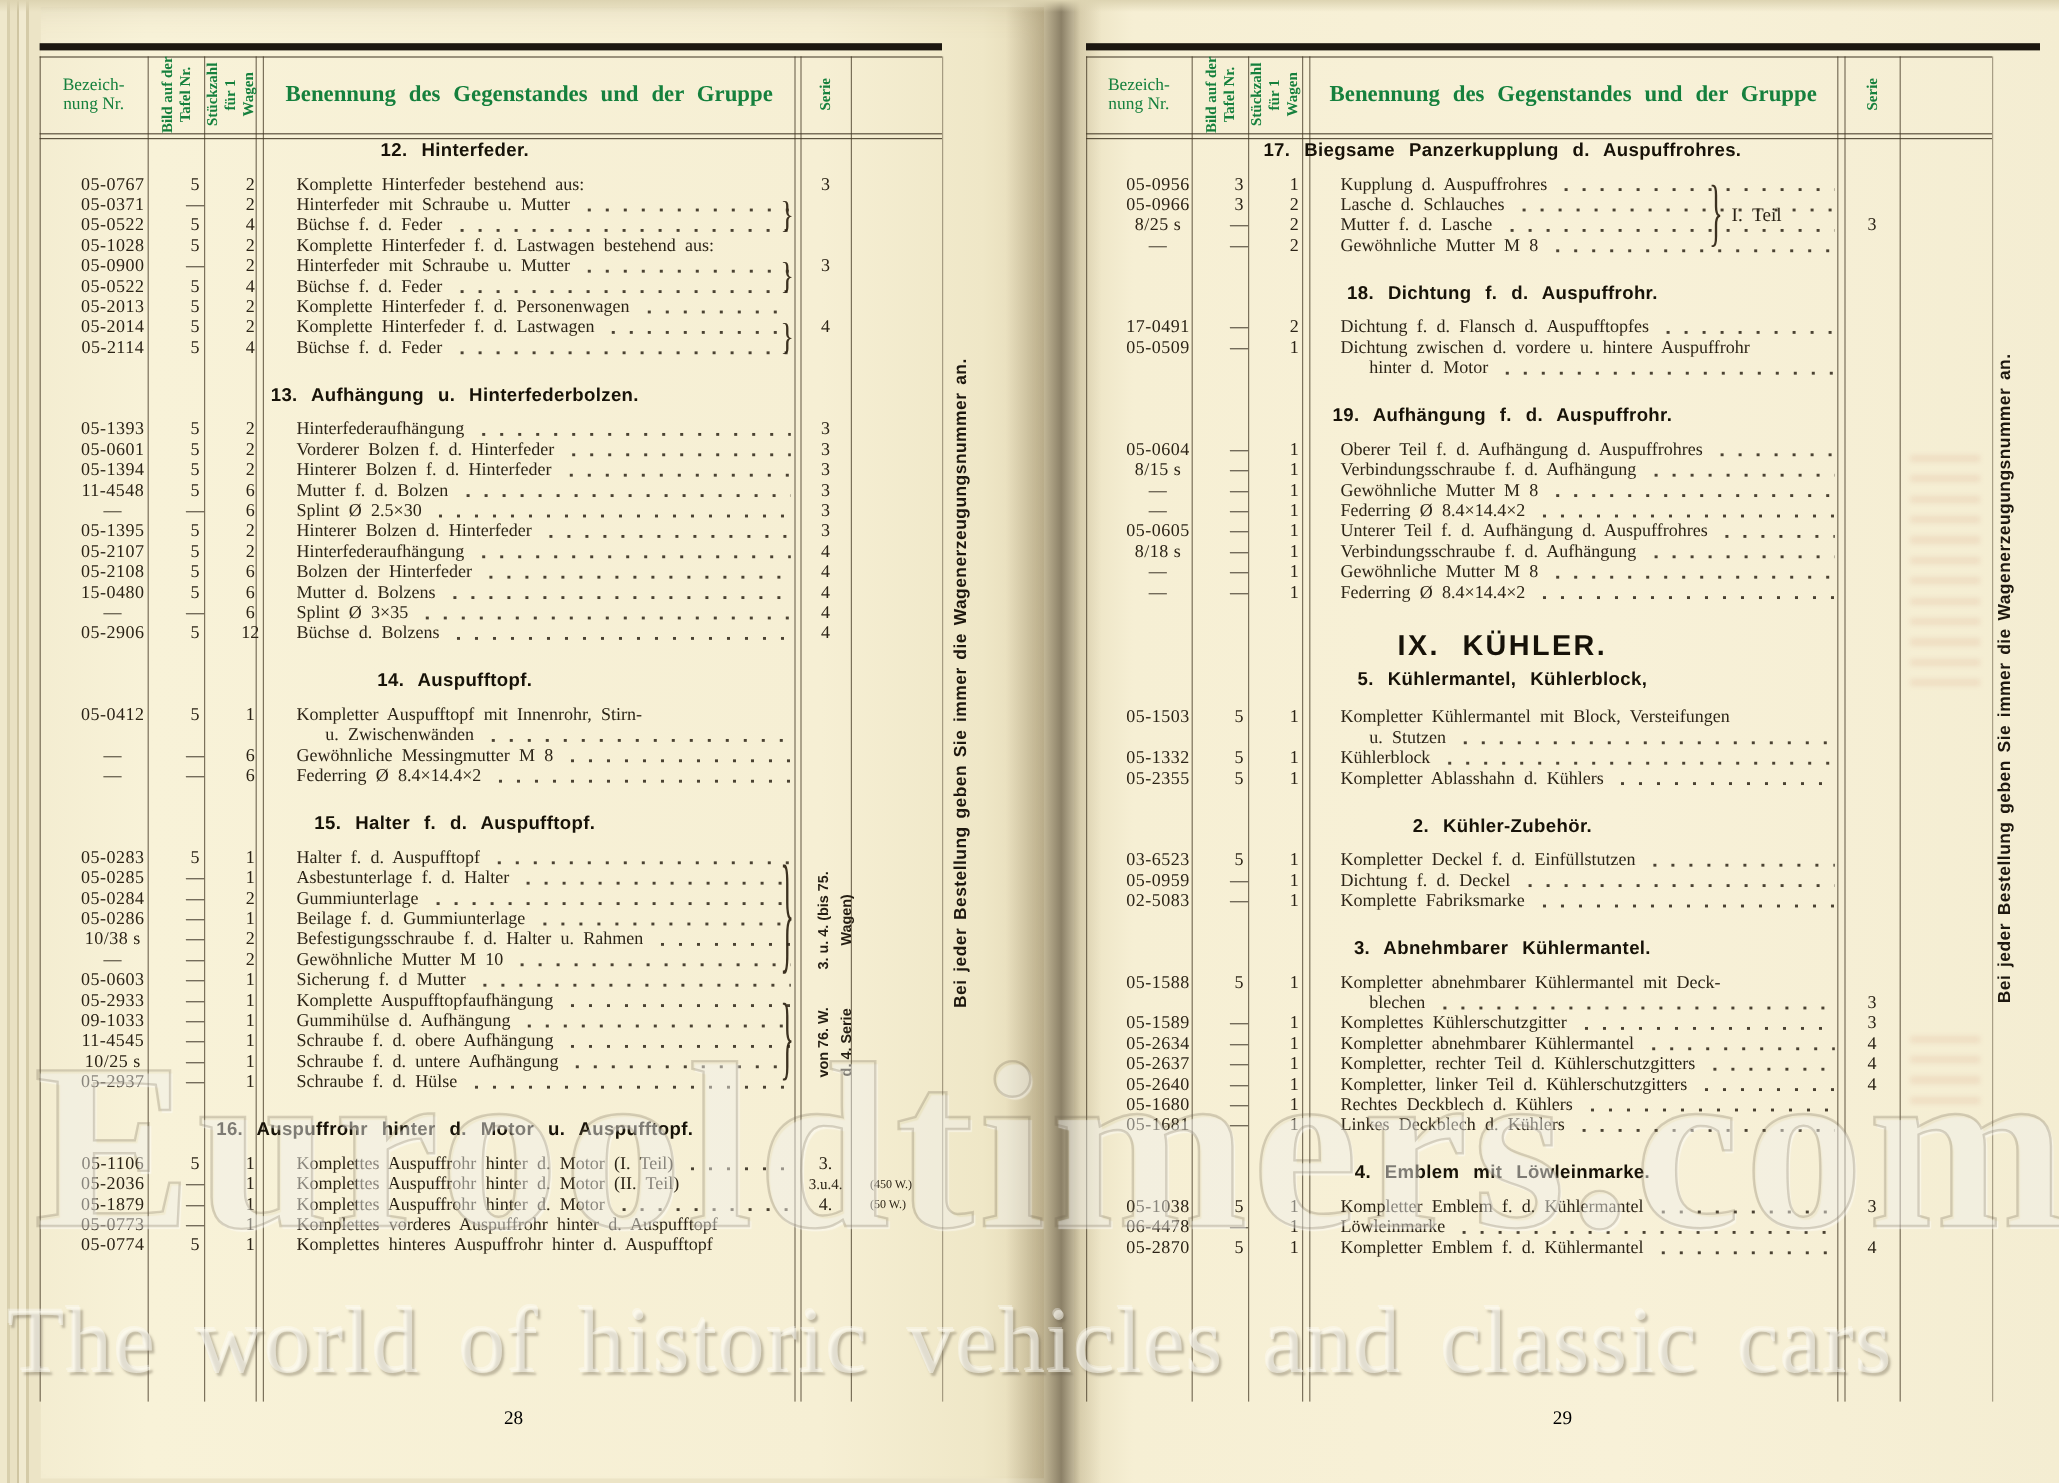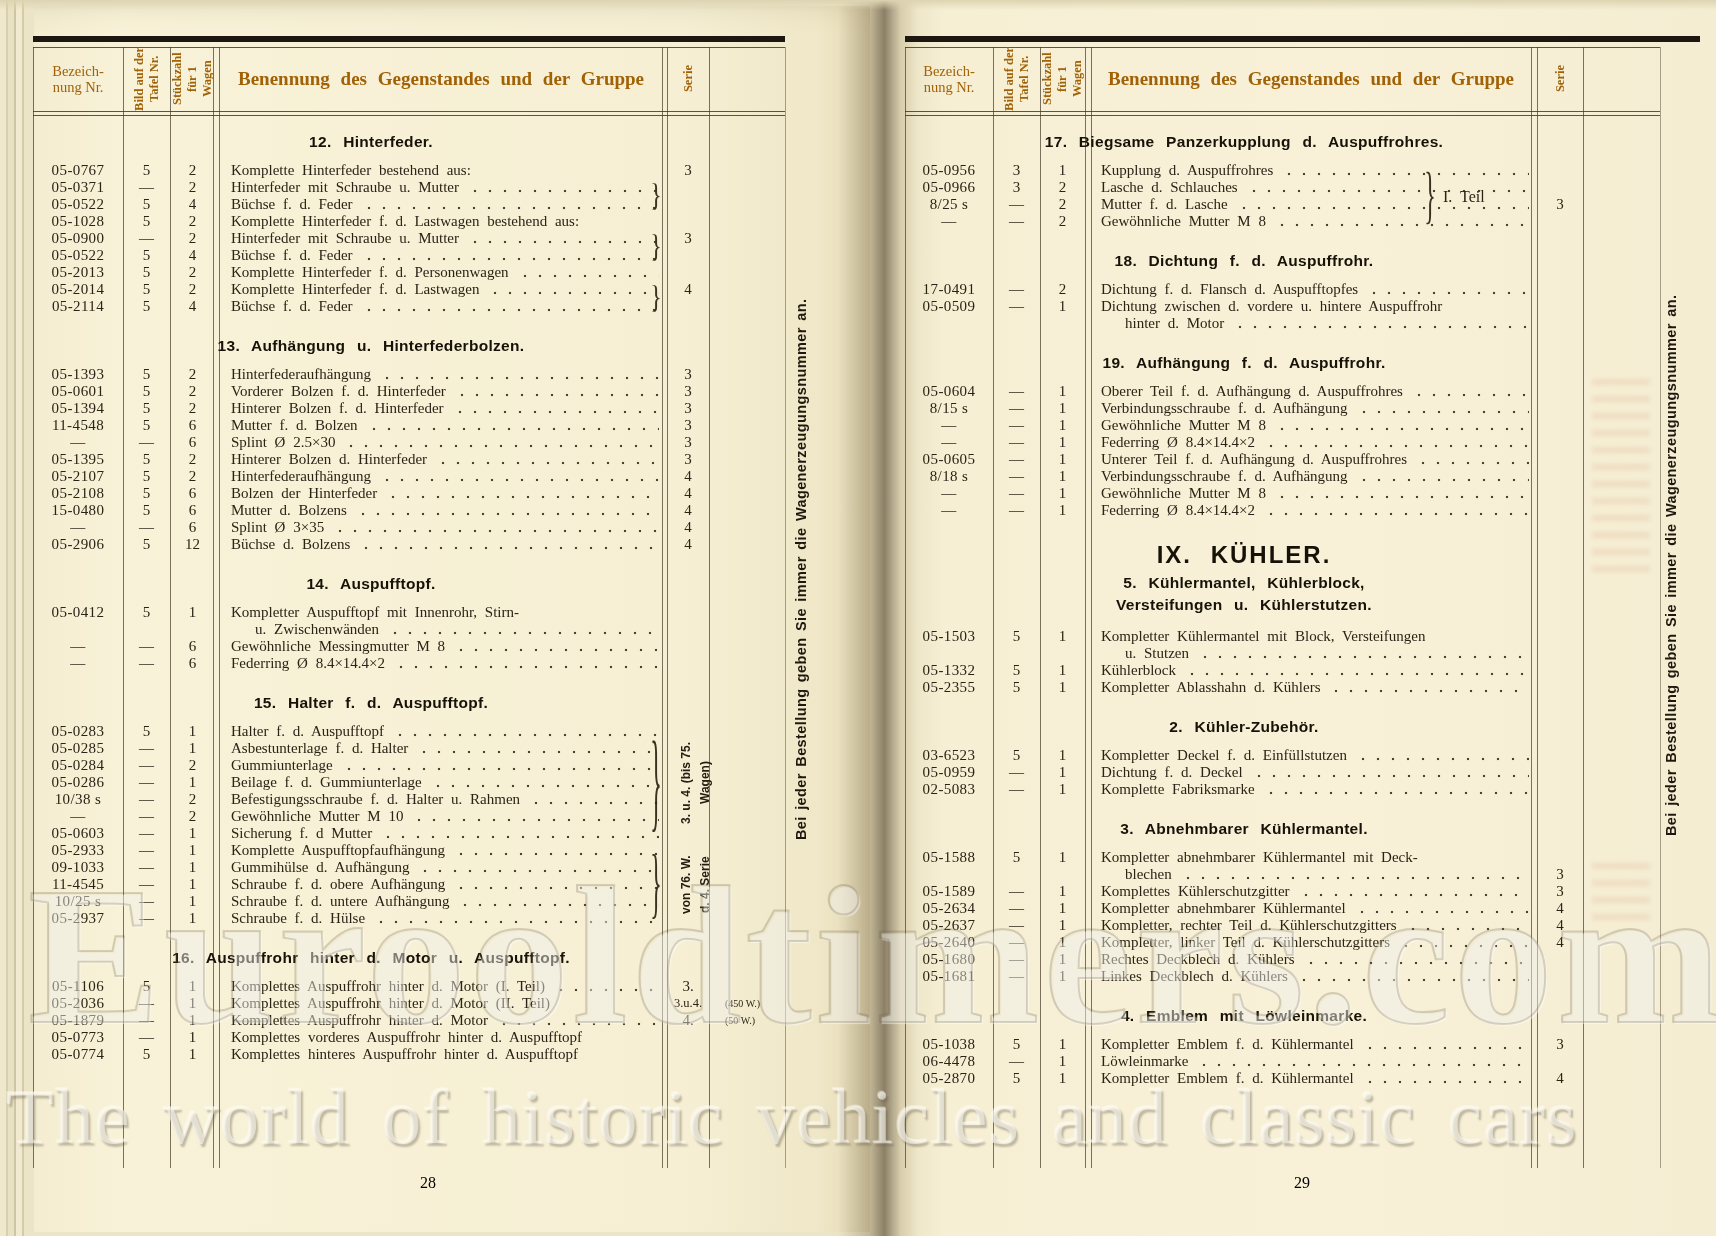--- a/index.html
+++ b/index.html
@@ -24,33 +24,33 @@
   .rule-heavy{height:6px;background:#1c1710;}
   .hline{height:1px;background:rgba(55,45,28,.8);}
   .vline{width:1px;background:rgba(70,58,38,.7);}
   .vline.soft{background:rgba(90,78,55,.5);}
 
   
   .table{position:absolute;top:47px;height:1121px;}
   #table-l{left:33px;width:676px;}
   #table-r{left:905px;width:678px;}
 
-  .thead{position:absolute;left:0;top:0;width:100%;height:64px;display:flex;align-items:center;color:#a16207;}
+  .thead{position:absolute;left:0;top:0;width:100%;height:64px;display:flex;align-items:center;color:#15803d;}
   .hc{display:flex;align-items:center;justify-content:center;height:64px;}
   .h-nr{width:90px;font-size:14.5px;line-height:16px;text-align:center;white-space:pre-line;}
   #table-r .h-nr{width:88px;}
   .h-bild{width:47px;}
   .h-stk{width:45px;}
   .h-ben{flex:1;font-size:19px;word-spacing:6px;text-align:center;font-weight:bold;font-family:"Liberation Serif",serif;}
   .h-serie{width:42px;}
   #table-r .h-serie{width:46px;}
   .vtext{writing-mode:vertical-rl;transform:rotate(180deg);font-weight:bold;font-size:12.5px;
          line-height:1.2;white-space:pre-line;text-align:center;font-family:"Liberation Serif",serif;}
 
-  .blocks{position:absolute;left:0;top:64px;width:100%;}
+  .blocks{position:absolute;left:0;top:48px;width:100%;padding-left:16px;}
 
   .b-title{font-family:"Liberation Sans",sans-serif;font-weight:bold;font-size:15.5px;color:#171208;
            text-align:center;margin:22px 0 11px;word-spacing:7px;letter-spacing:.3px;line-height:18px;}
   .b-title.title_major{font-size:24px;margin:27px 16px 8px;letter-spacing:2px;word-spacing:10px;}
   .b-title.title2{margin:8px 0 12px;line-height:22px;}
 
   .row{position:relative;display:flex;align-items:flex-start;min-height:17px;line-height:17px;font-size:15px;color:#2b2316;}
   .c-nr{width:90px;text-align:center;letter-spacing:.4px;flex:none;}
   #table-r .c-nr{width:88px;}
   .c-bild{width:47px;text-align:center;flex:none;}
@@ -853,21 +853,20 @@
             <span class="dline">
               <span class="dtext">Federring Ø 8.4×14.4×2</span>
               <span class="leader"></span>
             </span>
           </span>
           <span class="c-serie"></span>
         </div>
         <div class="b-title title_major">IX. KÜHLER.</div>
         <div class="b-title title2">
           <div>5. Kühlermantel, Kühlerblock,</div>
-          <div>Versteifungen u. Kühlerstutzen.</div>
         </div>
         <div class="row">
           <span class="c-nr">05-1503</span>
           <span class="c-bild">5</span>
           <span class="c-stk">1</span>
           <span class="c-desc">
             <span class="dline">
               <span class="dtext">Kompletter Kühlermantel mit Block, Versteifungen</span>
             </span>
             <span class="dline l2">

